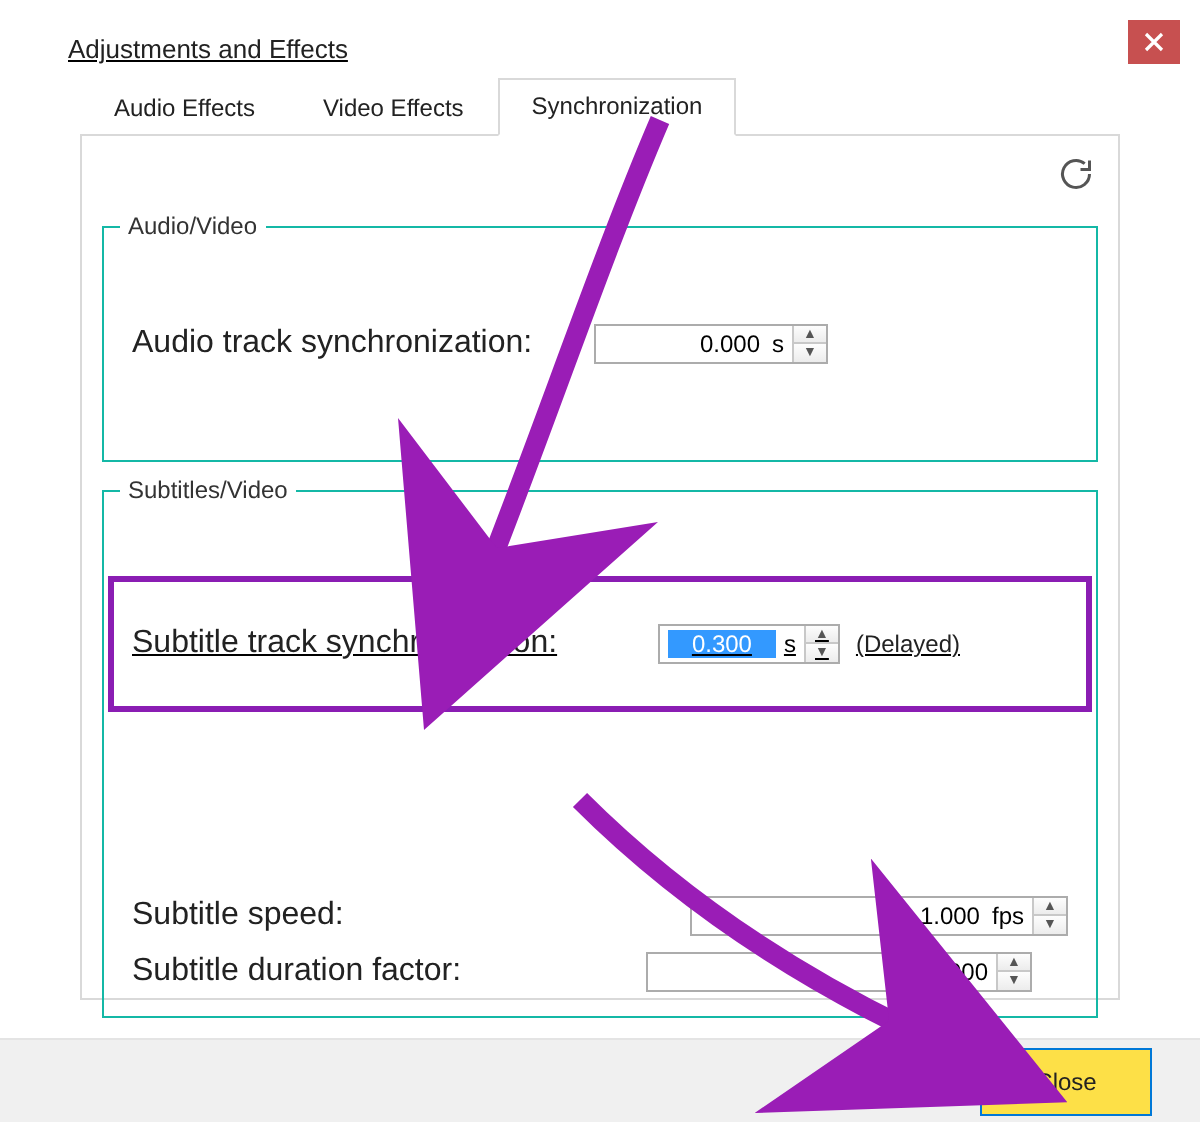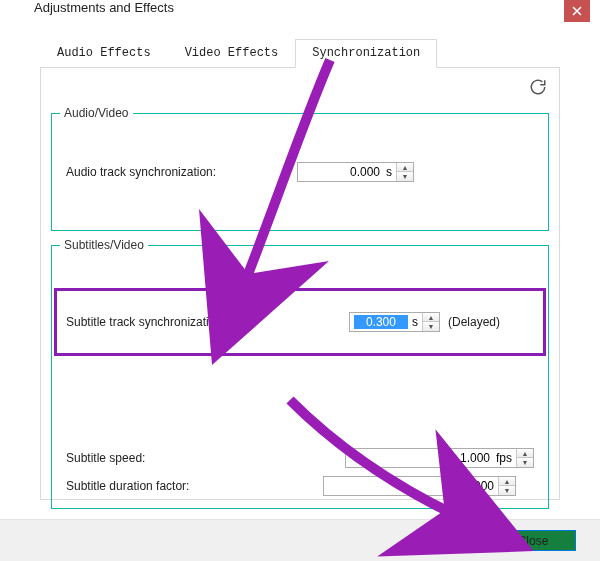--- a/index.html
+++ b/index.html
@@ -13,24 +13,25 @@
   .window {
     width: 600px;
     height: 561px;
     position: relative;
     background: #fff;
     box-sizing: border-box;
   }
   
   .titlebar {
     display: flex;
-    align-items: flex-start;
+    align-items: flex-end;
     height: 32px;
     padding: 0 8px 0 34px;
     box-sizing: border-box;
+    text-decoration: underline;
   }
   .titlebar .title {
     flex: 1 1 auto;
     font-size: 13px;
     color: #222;
   }
   .close-btn {
     width: 26px;
     height: 22px;
     margin-left: auto;
@@ -39,24 +40,23 @@
     display: flex;
     align-items: center;
     justify-content: center;
     color: #fff;
   }
   .close-btn svg { width: 10px; height: 10px; }
 
   
   .tab-strip {
     display: flex;
-    align-items: flex-start;
+    align-items: center;
     margin: 6px 40px 0 40px;
     border-bottom: 1px solid #d9d9d9;
-    font-family: Liberation Mono, monospace;
   }
   .tab {
     padding: 6px 16px 7px 16px;
     font-size: 12px;
     color: #222;
     border: 1px solid transparent;
     border-bottom: none;
     cursor: default;
     position: relative;
     top: 1px;
@@ -106,21 +106,21 @@
   .group.av { height: 118px; }
   .group.sub { height: 264px; padding-top: 48px; }
 
   .row {
     display: flex;
     align-items: center;
     margin-bottom: 10px;
   }
   .row .label {
     flex: 0 0 auto;
-    font-size: 12px;
+    font-size: 16px;
     color: #222;
   }
   .spacer { flex: 1 1 auto; }
 
   
   .spinbox {
     display: flex;
     align-items: stretch;
     border: 1px solid #acacac;
     background: #fff;
@@ -182,23 +182,24 @@
     top: 42px;
     height: 68px;
     box-sizing: border-box;
     pointer-events: none;
   }
 
   
   .sub .row.sync {
     position: absolute;
     left: 14px;
-    right: 8px;
+    right: 28px;
     top: 66px;
     margin: 0;
+    text-decoration: underline;
   }
   .sub .row.speed {
     position: absolute;
     left: 14px;
     right: 14px;
     bottom: 40px;
     margin: 0;
   }
   .sub .row.dur {
     position: absolute;
@@ -221,23 +222,23 @@
     background: #f0f0f0;
     border-top: 1px solid #e4e4e4;
     display: flex;
     align-items: center;
     justify-content: flex-end;
     padding-right: 24px;
     box-sizing: border-box;
   }
   .btn {
     min-width: 86px;
-    height: 21px;
+    height: 34px;
     border: 1px solid #0078d7;
-    background: #15803d;
+    background: #fde047;
     display: flex;
     align-items: center;
     justify-content: center;
     font-size: 12px;
     color: #222;
     cursor: default;
     box-sizing: border-box;
   }
 
   

